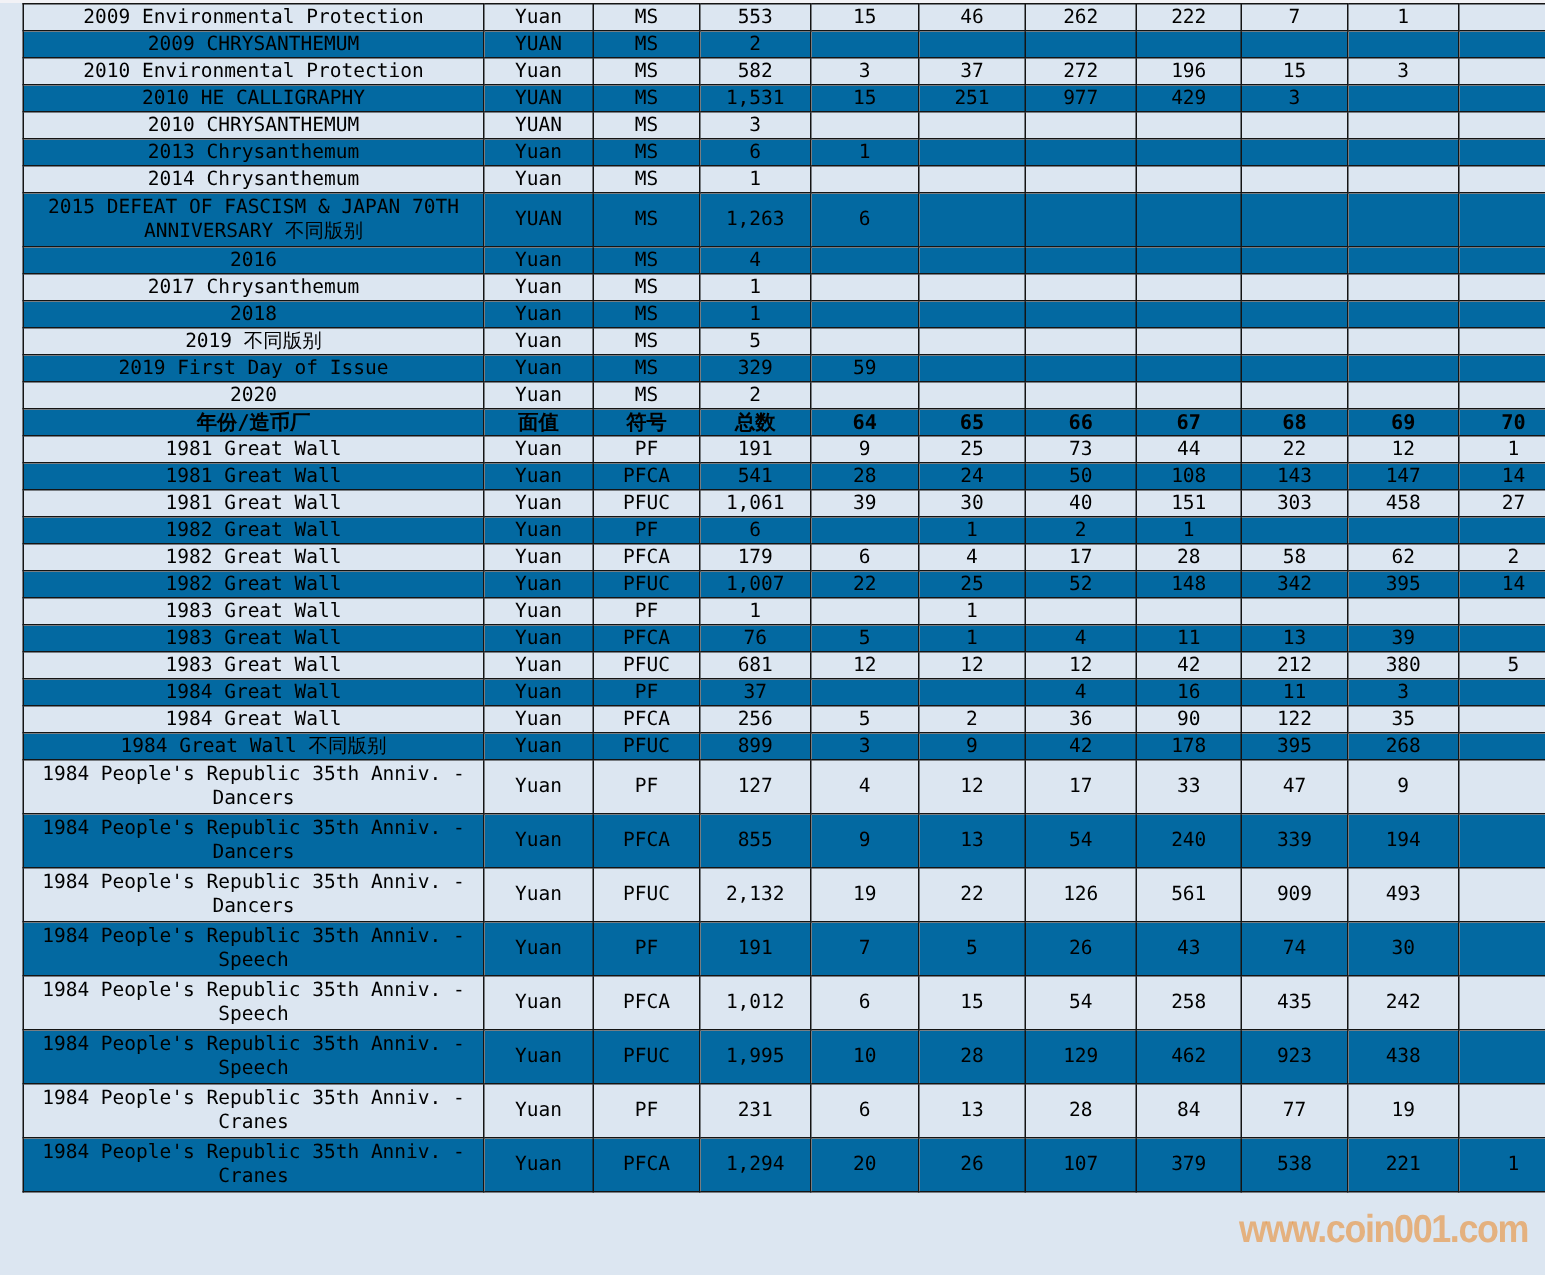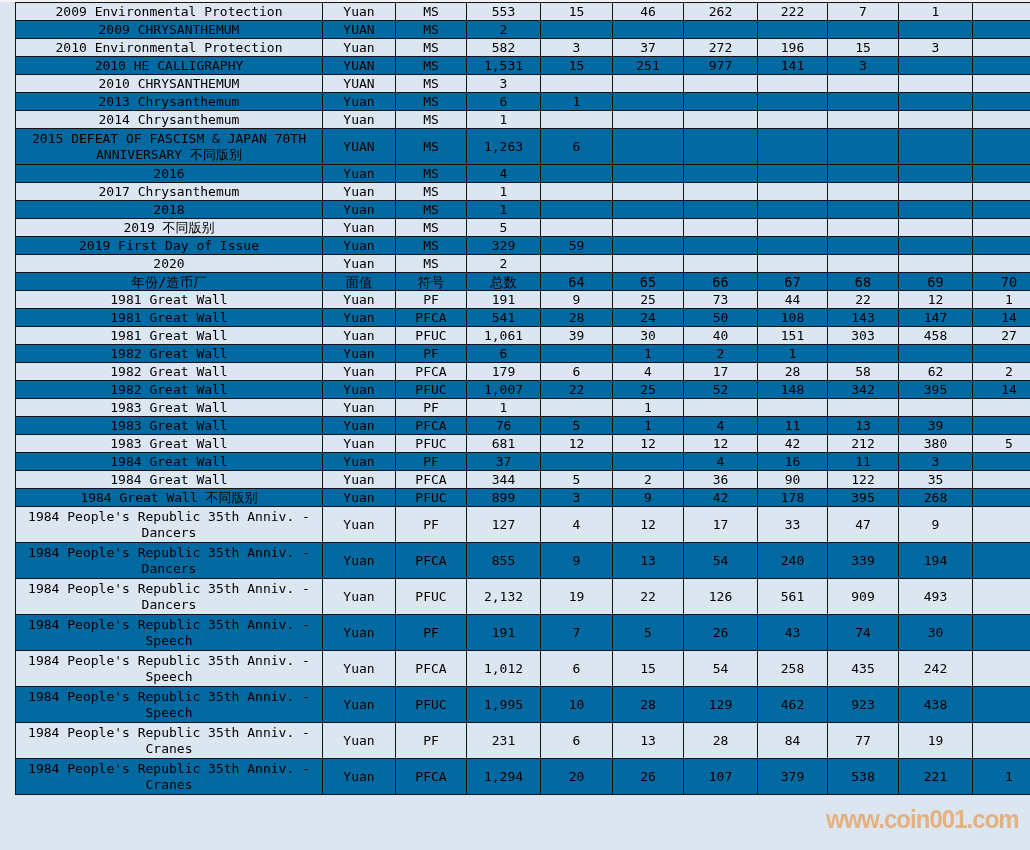--- a/index.html
+++ b/index.html
@@ -34,21 +34,21 @@
     line-height: 16px;
     color: #000;
     padding: 0 2px;
     height: 17px;
     overflow: hidden;
     word-wrap: break-word;
   }
   tr.light { background: #dce6f1; }
   tr.dark  { background: #0369a1; }
   tr.header-row td {
-    font-weight: normal;
+    font-weight: bold;
     font-size: 13.5px;
   }
   tr.double td { height: 35px; }
   .watermark {
     position: absolute;
     left: 826px; top: 804px;
     width: 200px;
     font-family: "Liberation Sans", "DejaVu Sans", sans-serif;
     font-weight: bold;
     font-size: 26px;
@@ -122,21 +122,21 @@
           <td></td>
         </tr>
         <tr class="dark">
           <td>2010 HE CALLIGRAPHY</td>
           <td>YUAN</td>
           <td>MS</td>
           <td>1,531</td>
           <td>15</td>
           <td>251</td>
           <td>977</td>
-          <td>141</td>
+          <td>429</td>
           <td>3</td>
           <td></td>
           <td></td>
         </tr>
         <tr class="light">
           <td>2010 CHRYSANTHEMUM</td>
           <td>YUAN</td>
           <td>MS</td>
           <td>3</td>
           <td></td>
@@ -404,21 +404,21 @@
           <td>4</td>
           <td>16</td>
           <td>11</td>
           <td>3</td>
           <td></td>
         </tr>
         <tr class="light">
           <td>1984 Great Wall</td>
           <td>Yuan</td>
           <td>PFCA</td>
-          <td>344</td>
+          <td>256</td>
           <td>5</td>
           <td>2</td>
           <td>36</td>
           <td>90</td>
           <td>122</td>
           <td>35</td>
           <td></td>
         </tr>
         <tr class="dark">
           <td>1984 Great Wall 不同版别</td>

